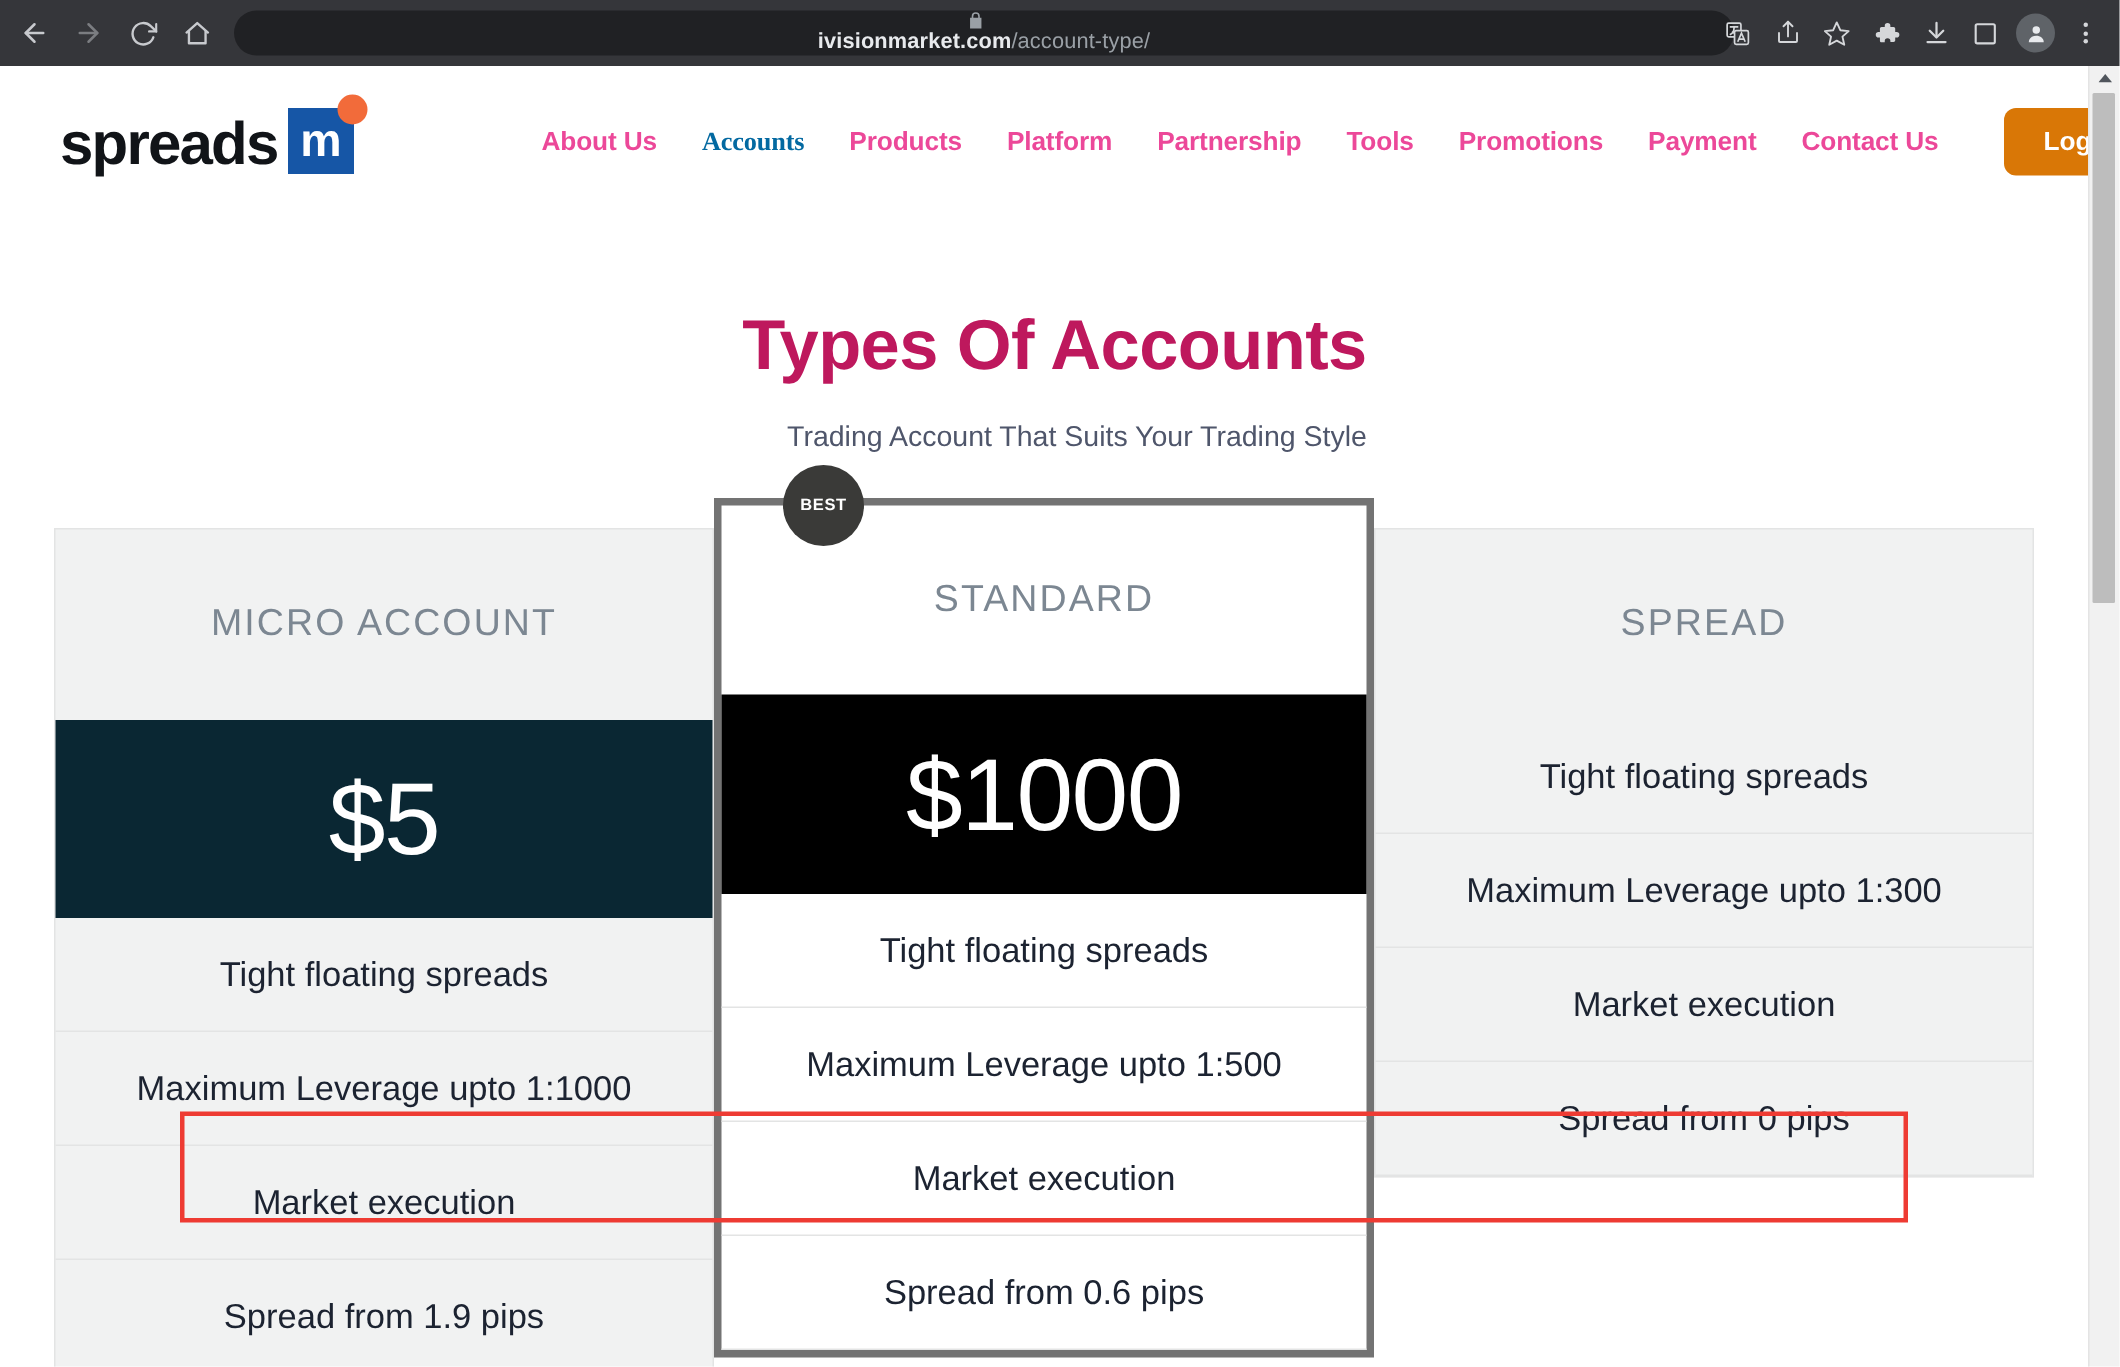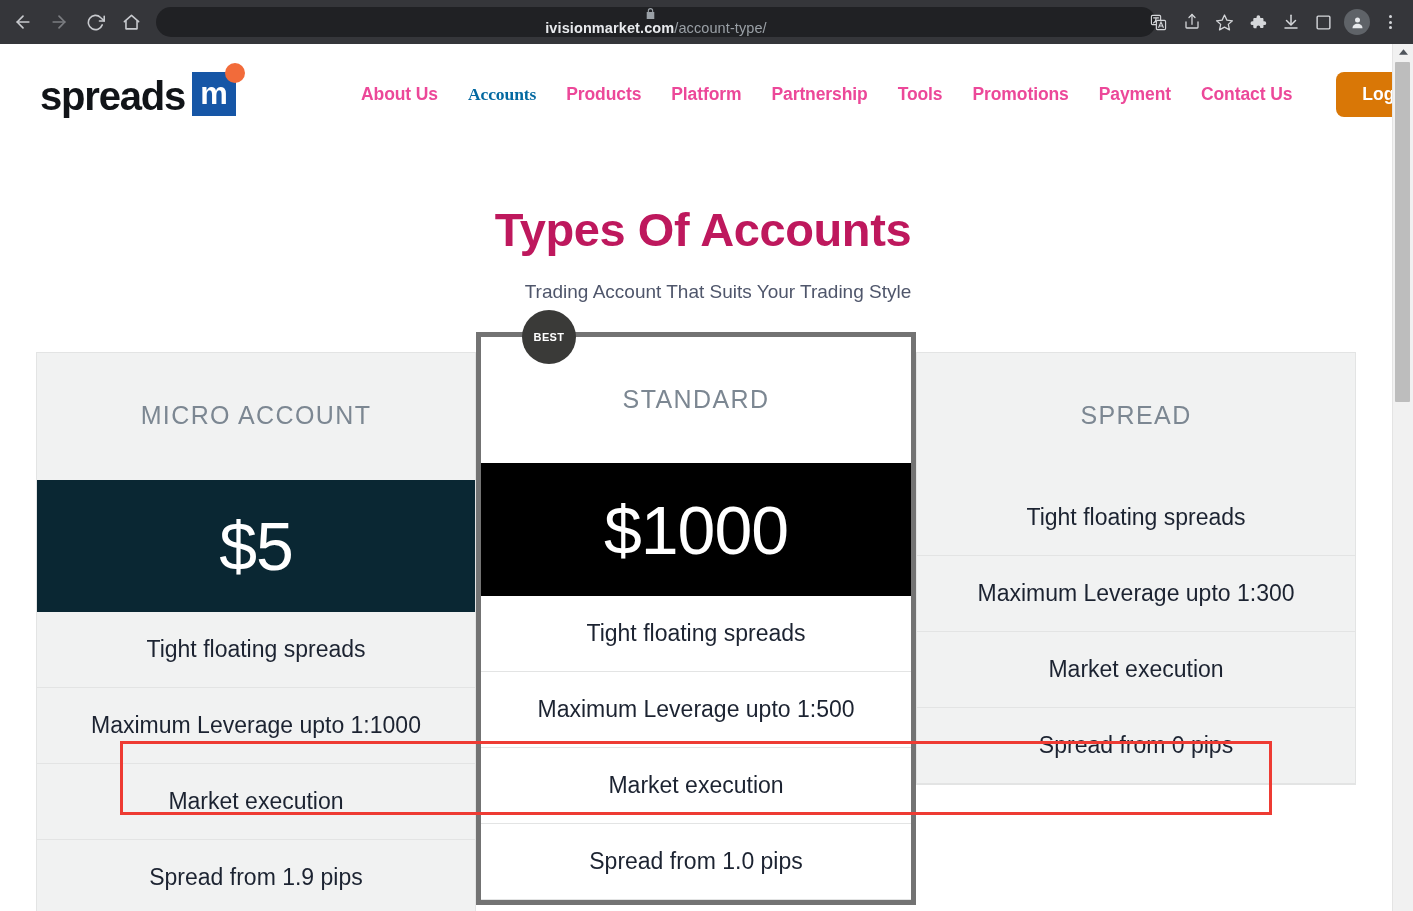--- a/index.html
+++ b/index.html
@@ -364,21 +364,21 @@
       <div class="feat">Spread from 1.9 pips</div>
     </div>
 
     <div class="card featured">
       <div class="best-badge">BEST</div>
       <div class="card-title">STANDARD</div>
       <div class="card-price">$1000</div>
       <div class="feat">Tight floating spreads</div>
       <div class="feat">Maximum Leverage upto 1:500</div>
       <div class="feat">Market execution</div>
-      <div class="feat">Spread from 1.0 pips</div>
+      <div class="feat">Spread from 0.6 pips</div>
     </div>
 
     <div class="card side">
       <div class="card-title">SPREAD</div>
       <div class="feat">Tight floating spreads</div>
       <div class="feat">Maximum Leverage upto 1:300</div>
       <div class="feat">Market execution</div>
       <div class="feat">Spread from 0 pips</div>
     </div>
   </div>

